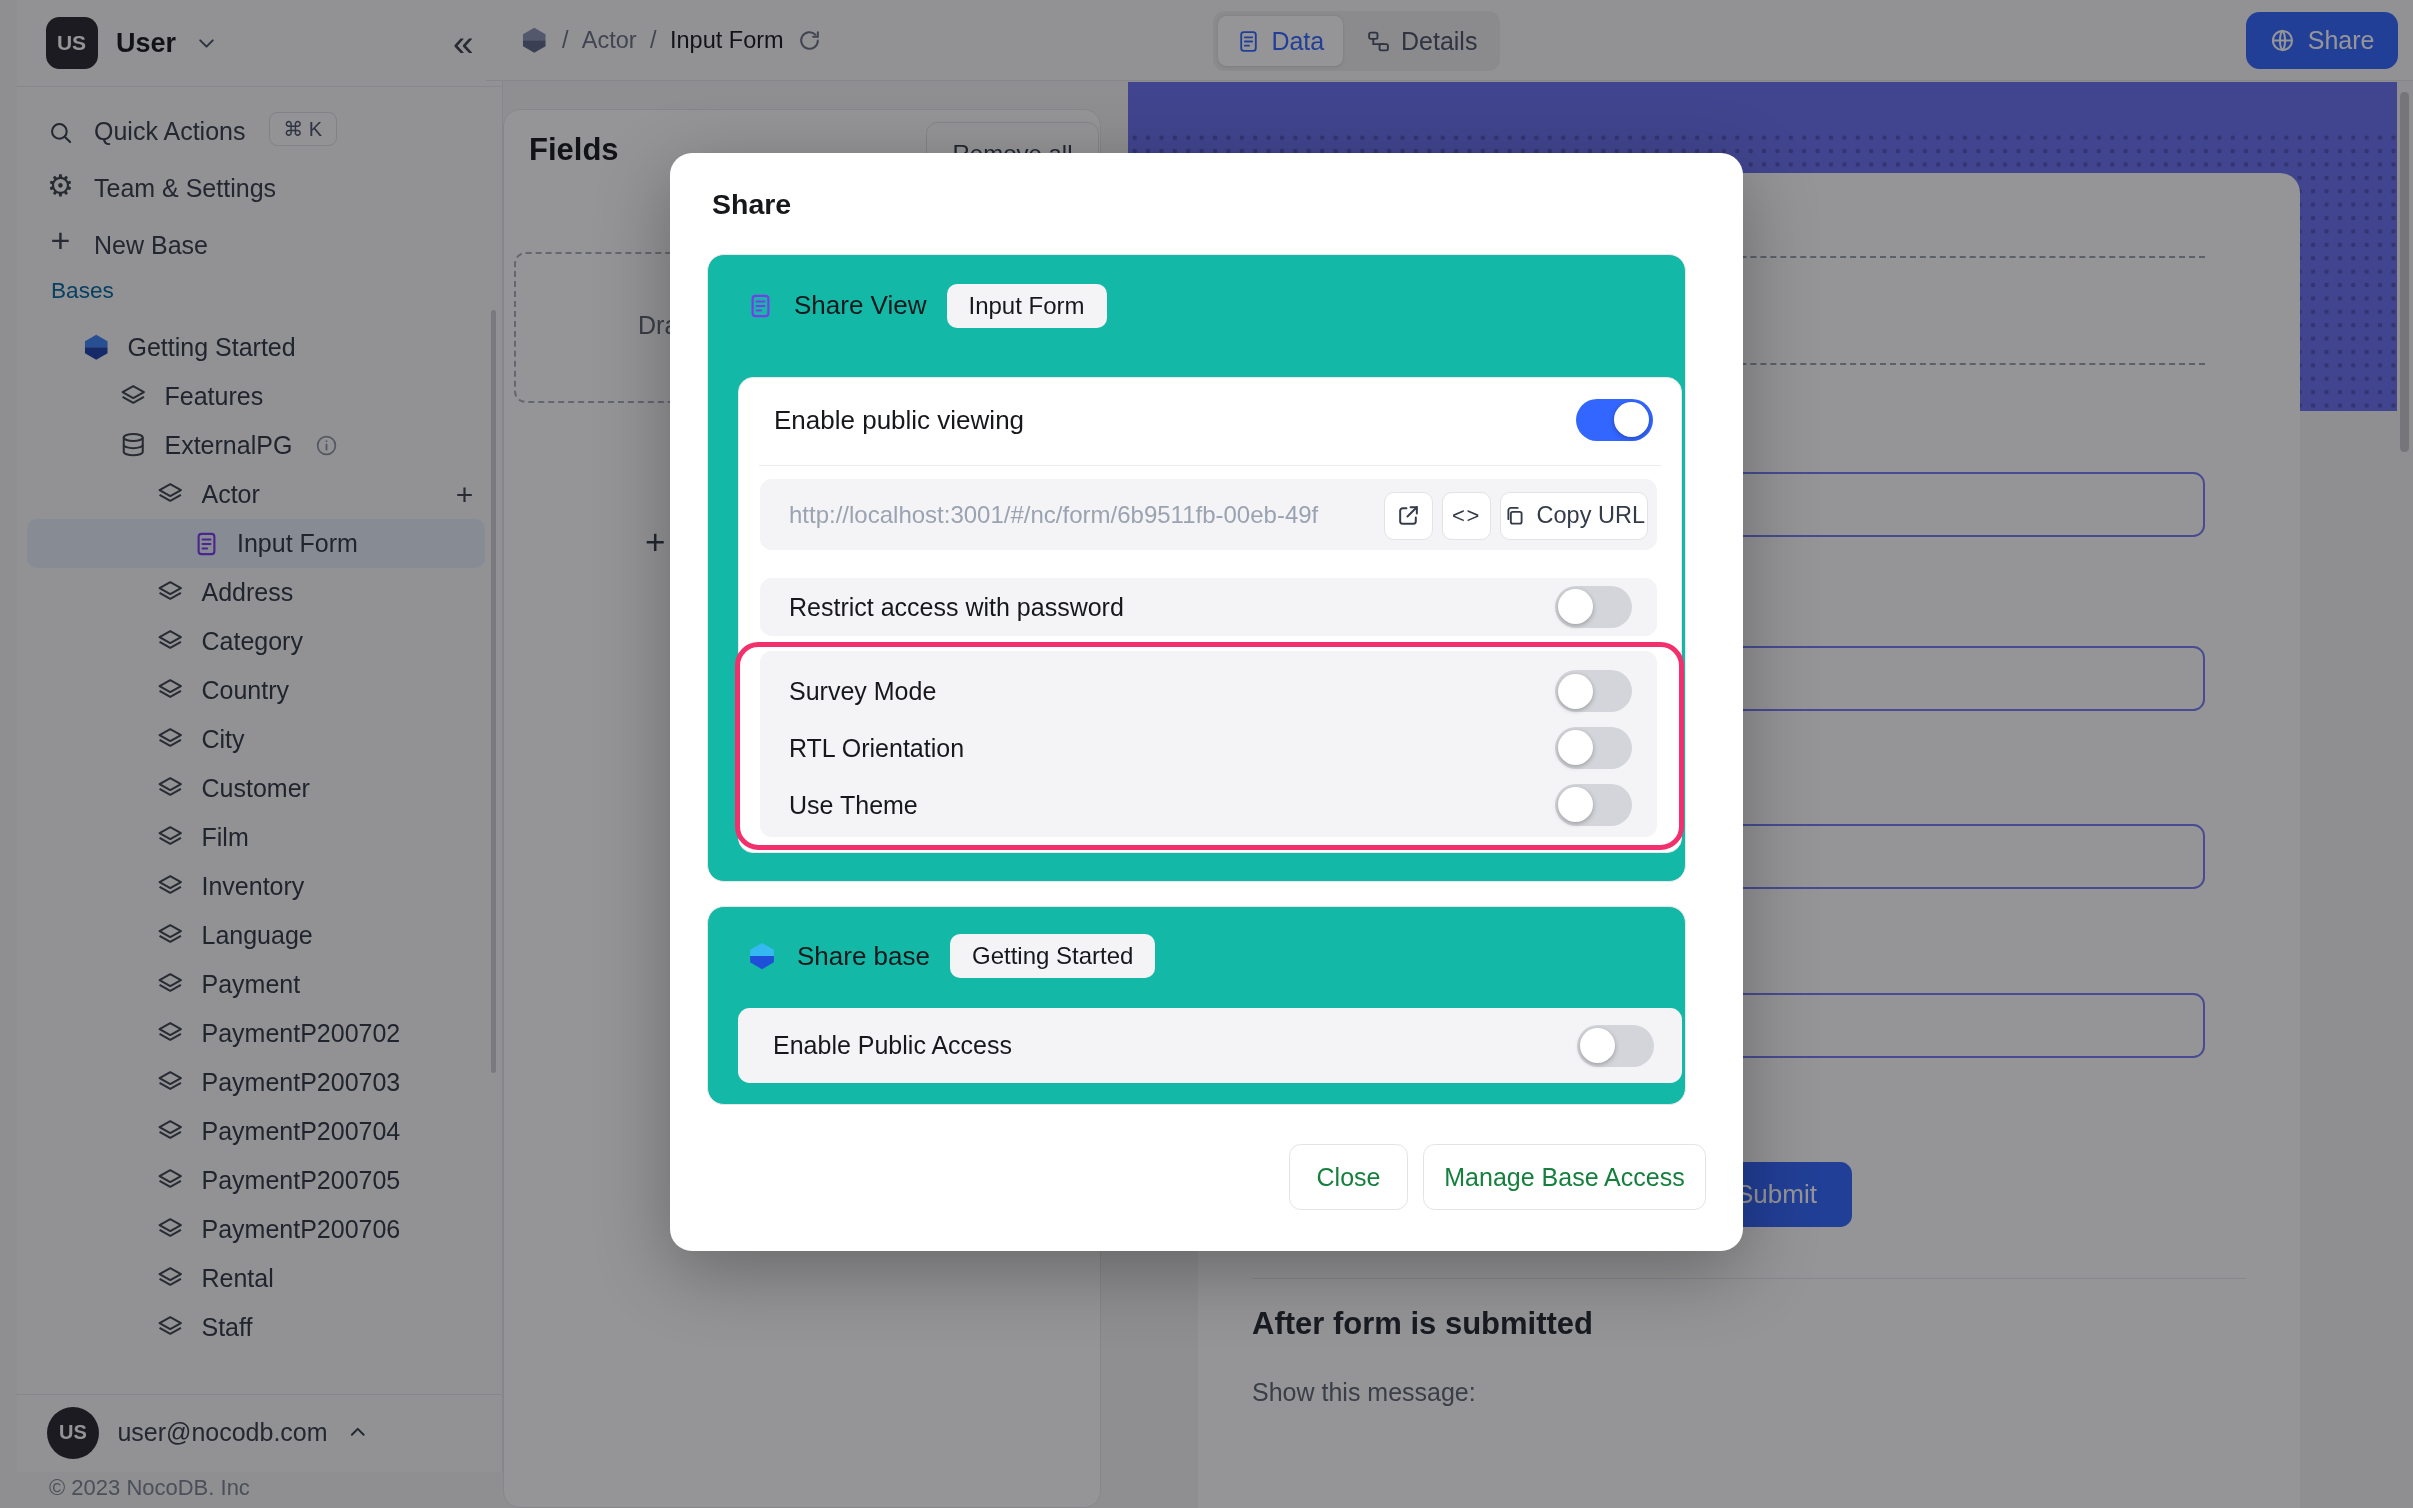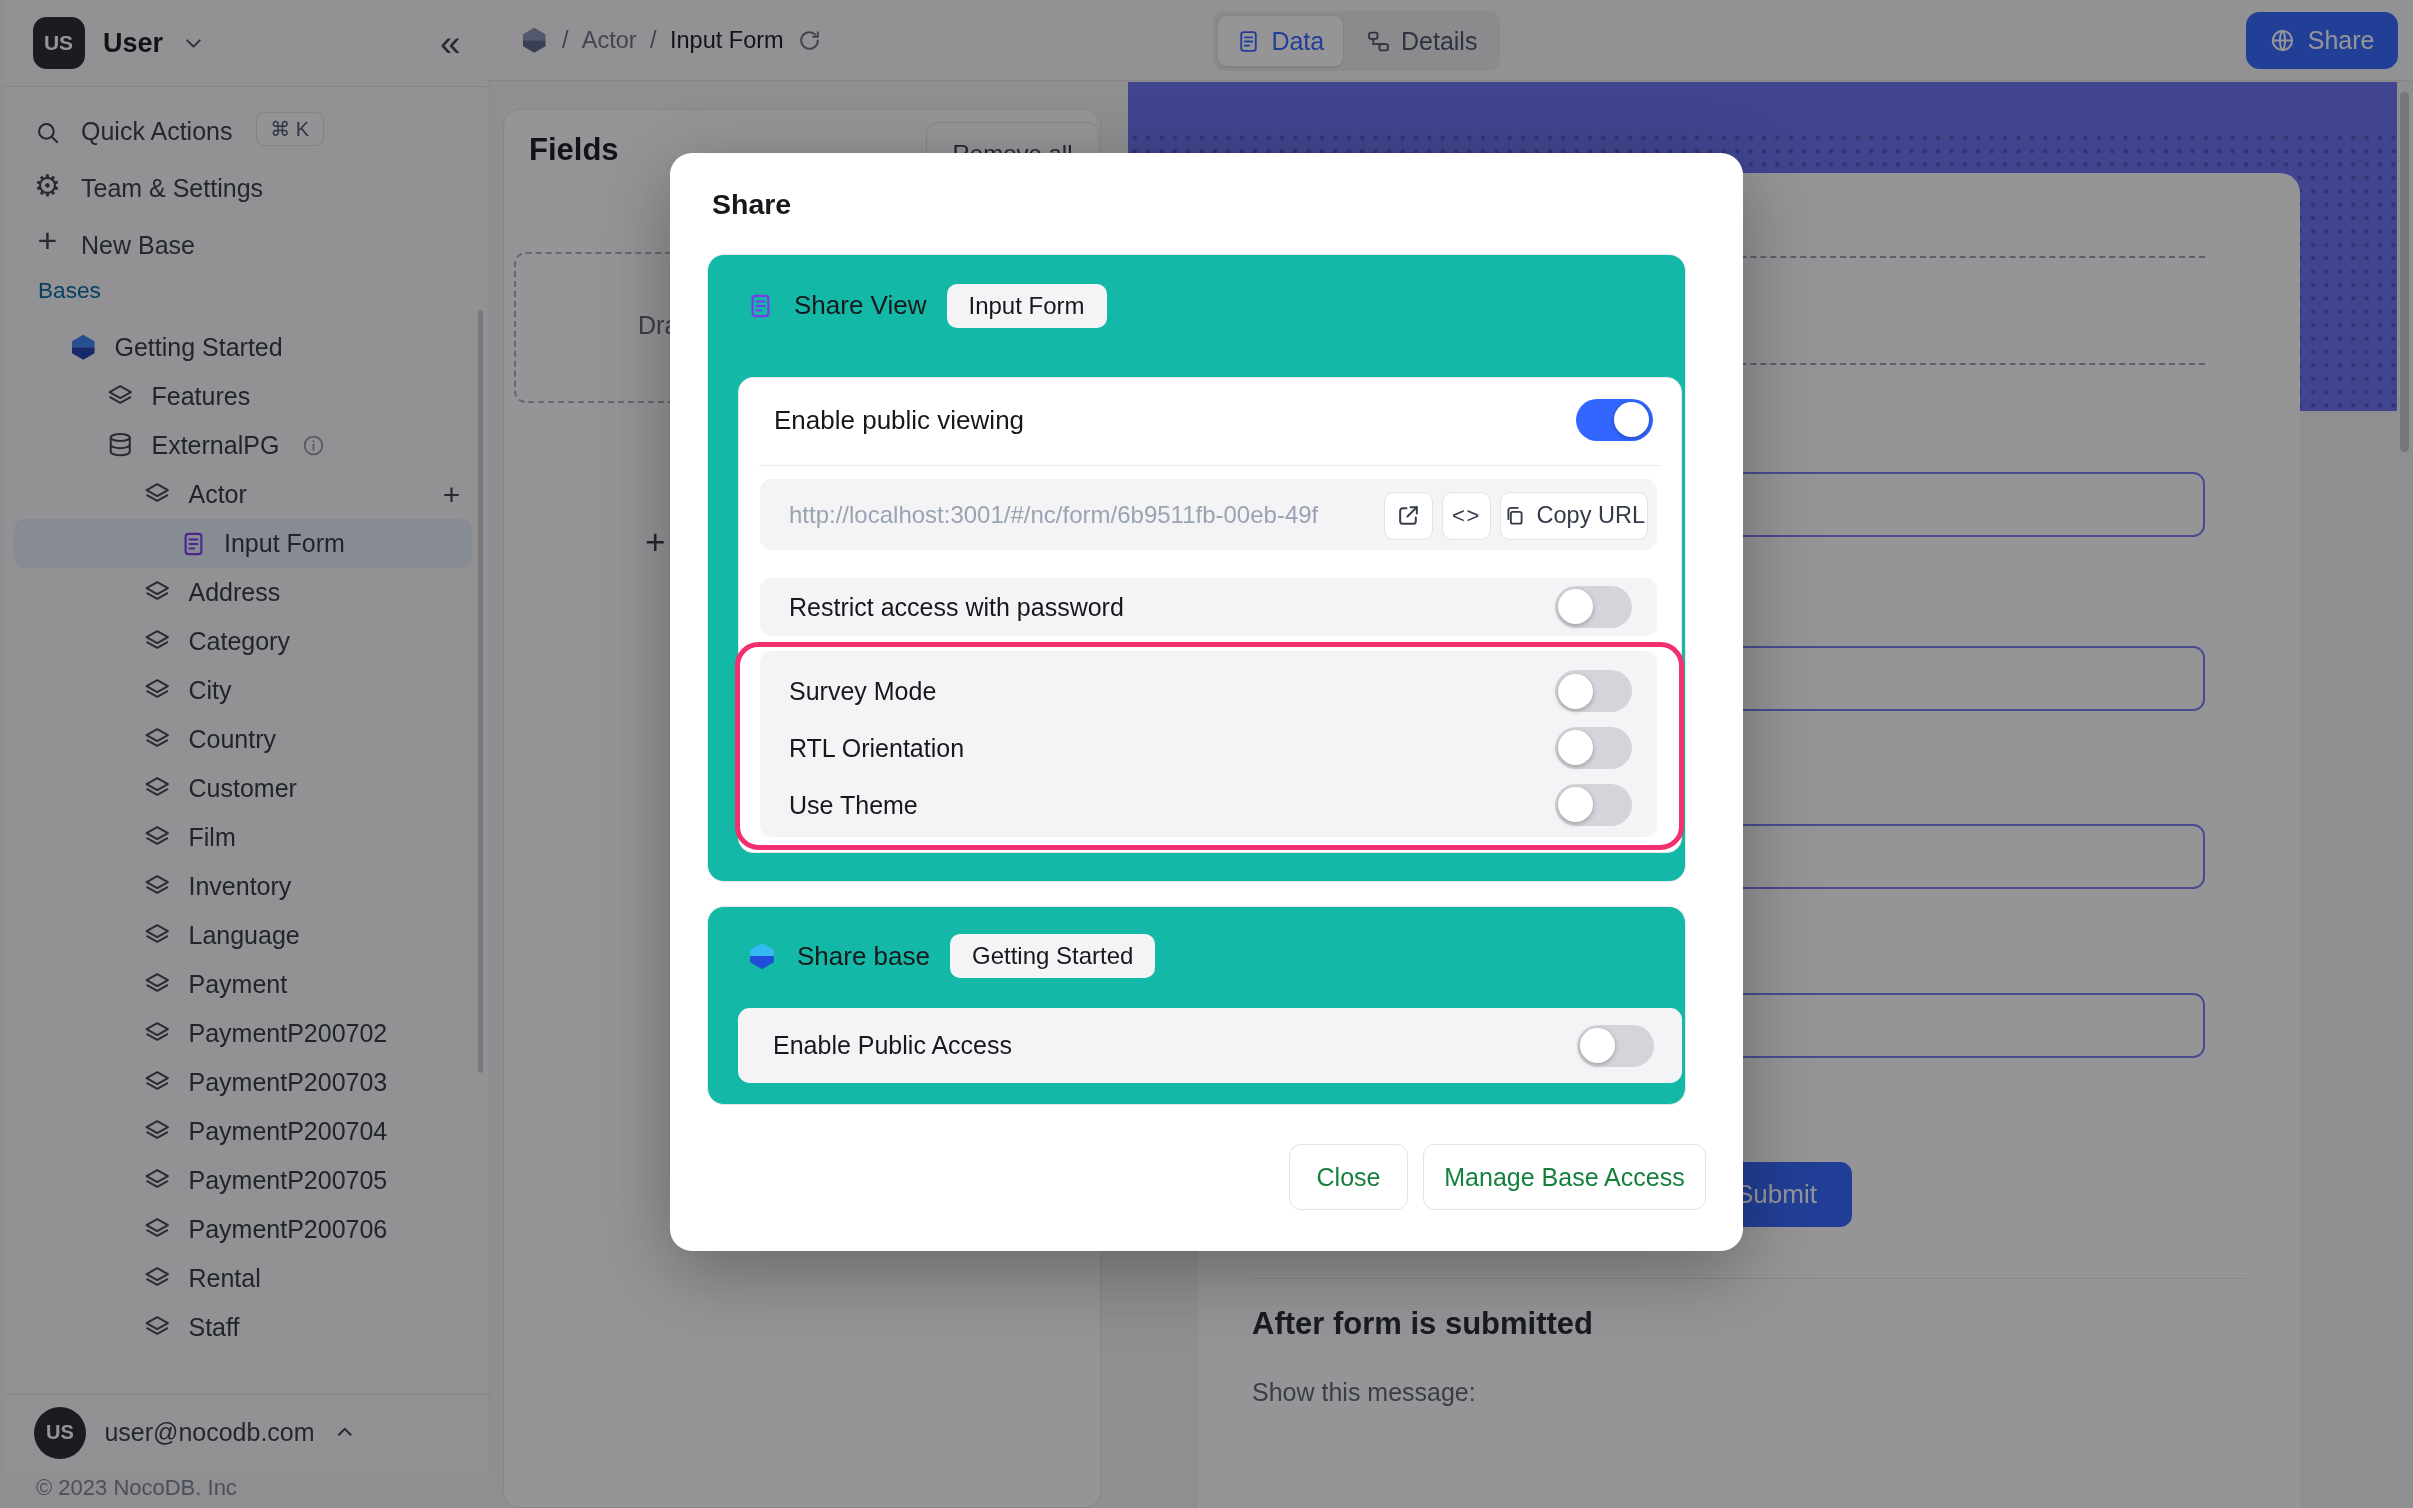--- a/index.html
+++ b/index.html
@@ -7,21 +7,21 @@
     --page:#f4f4f5; --sb-bg:#f9f9fa; --border:#e7e7e9; --box:#f4f4f6;
     --t-dark:#17181c; --t-mid:#3d434e; --t-gray:#6a7184; --t-light:#9aa3b2;
   }
   *{margin:0;padding:0;box-sizing:border-box}
   html,body{width:2413px;height:1508px;overflow:hidden}
   body{position:relative;font-family:"Liberation Sans",sans-serif;background:var(--page);color:var(--t-mid)}
   svg{display:block}
   .ic{display:inline-flex;align-items:center;justify-content:center;flex:none}
 
   
-  .sidebar{position:absolute;left:4px;top:0;width:486px;height:1472px;background:var(--sb-bg);border-right:1.7px solid var(--border)}
+  .sidebar{position:absolute;left:17px;top:0;width:486px;height:1472px;background:var(--sb-bg);border-right:1.7px solid var(--border)}
   .ws-row{position:absolute;left:0;right:0;top:0;height:87px;border-bottom:1.7px solid var(--border);display:flex;align-items:center;padding:0 28.5px;gap:18.4px}
   .ws-avatar{width:52px;height:52px;border-radius:13.4px;background:#26262e;color:#fff;font-size:21px;font-weight:700;display:flex;align-items:center;justify-content:center}
   .ws-name{font-size:27px;font-weight:600;color:var(--t-dark)}
   .ws-chev{color:#4a5268}
   .collapse{margin-left:auto;font-size:37px;color:#3d434e;line-height:1}
   .menu-row{position:absolute;left:0;right:0;height:52px;display:flex;align-items:flex-end;padding:0 30px;gap:20px;font-size:25px;color:#343b49}
   .kbd{margin-left:3.4px;border:1.7px solid #dcdce1;border-radius:8.4px;padding:4.2px 13.4px;font-size:20px;color:#4a5268;background:#fcfcfd}
   .bases-label{position:absolute;left:34px;top:278px;font-size:22.6px;color:#0369a1}
   .tree{position:absolute;left:0;right:0;top:323px;bottom:115px;overflow:hidden;display:flex;flex-direction:column}
   .tree-row{height:49px;flex:none;display:flex;align-items:center;gap:17px;margin:0 17px 0 10px;border-radius:10px;font-size:25px;color:#2f3744}
@@ -209,30 +209,30 @@
           </span>
           <span>Category</span>
         </div>
         <div class="tree-row" style="padding-left: 129px;">
           <span class="ic">
             <svg width="28.5" height="28.5" viewBox="0 0 24 24" fill="none" stroke="#3d434e" stroke-width="1.7" stroke-linejoin="round">
               <path d="M12 3.5L21 8.5 12 13.5 3 8.5z"></path>
               <path d="M3 12.5l9 5 9-5"></path>
             </svg>
           </span>
+          <span>Country</span>
+        </div>
+        <div class="tree-row" style="padding-left: 129px;">
+          <span class="ic">
+            <svg width="28.5" height="28.5" viewBox="0 0 24 24" fill="none" stroke="#3d434e" stroke-width="1.7" stroke-linejoin="round">
+              <path d="M12 3.5L21 8.5 12 13.5 3 8.5z"></path>
+              <path d="M3 12.5l9 5 9-5"></path>
+            </svg>
+          </span>
           <span>City</span>
-        </div>
-        <div class="tree-row" style="padding-left: 129px;">
-          <span class="ic">
-            <svg width="28.5" height="28.5" viewBox="0 0 24 24" fill="none" stroke="#3d434e" stroke-width="1.7" stroke-linejoin="round">
-              <path d="M12 3.5L21 8.5 12 13.5 3 8.5z"></path>
-              <path d="M3 12.5l9 5 9-5"></path>
-            </svg>
-          </span>
-          <span>Country</span>
         </div>
         <div class="tree-row" style="padding-left: 129px;">
           <span class="ic">
             <svg width="28.5" height="28.5" viewBox="0 0 24 24" fill="none" stroke="#3d434e" stroke-width="1.7" stroke-linejoin="round">
               <path d="M12 3.5L21 8.5 12 13.5 3 8.5z"></path>
               <path d="M3 12.5l9 5 9-5"></path>
             </svg>
           </span>
           <span>Customer</span>
         </div>

